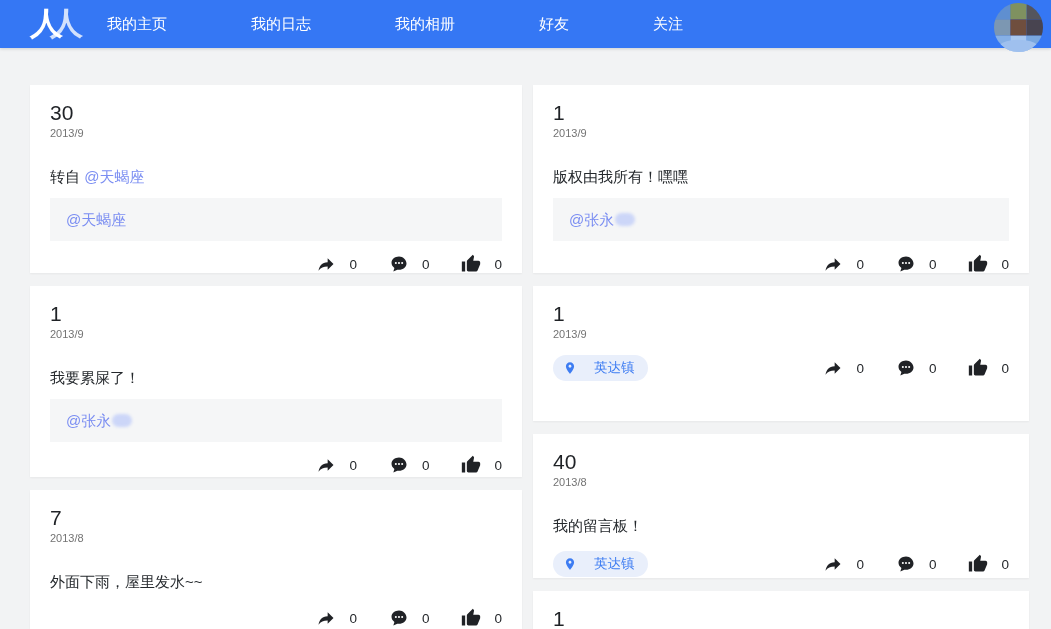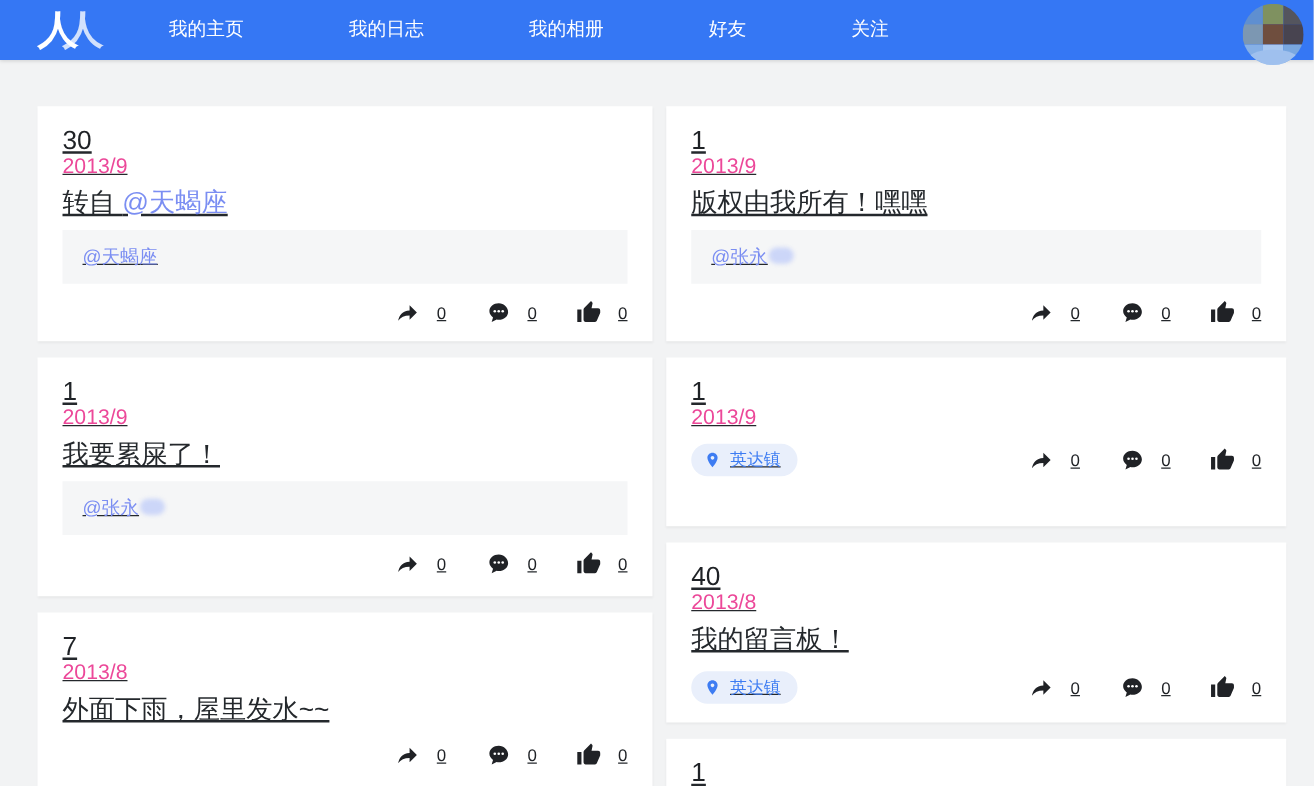--- a/index.html
+++ b/index.html
@@ -15,63 +15,63 @@
     position:absolute; top:0; left:0; width:1051px; height:48px;
     background:#3577f4; display:flex; align-items:center;
     box-shadow:0 1px 3px rgba(0,0,0,.15); z-index:5;
   }
   .logo { margin-left:30px; display:flex; cursor:pointer; }
   .logo span {
     color:#fff; font-size:33px; font-weight:700; line-height:48px;
     transform:scaleY(.95);
   }
   .logo .logo-b { margin-left:-13px; opacity:.78; }
-  .nav-items { display:flex; align-items:center; gap:84px; margin-left:52px; }
+  .nav-items { display:flex; align-items:center; gap:84px; margin-left:24px; }
   .nav-item {
     color:#fff; font-size:15px; line-height:48px; cursor:pointer; white-space:nowrap;
   }
   .avatar {
     position:absolute; top:3px; right:8px; width:49px; height:49px;
     border-radius:50%; overflow:hidden; cursor:pointer; z-index:6;
   }
   
   .feed {
     position:absolute; top:85px; left:30px;
     display:flex; gap:11px;
   }
   .col { display:flex; flex-direction:column; gap:13px; }
   .col-left  { width:492px; }
   .col-right { width:496px; }
   .card {
     background:#fff; width:100%; padding:16px 20px 30px 20px;
-    box-shadow:0 1px 2px rgba(0,0,0,.05); overflow:hidden;text-decoration:underline;
+    box-shadow:0 1px 2px rgba(0,0,0,.05); overflow:hidden;
   }
   .h188 { height:188px; } .h191 { height:191px; } .h139 { height:139px; }
   .h135 { height:135px; } .h144 { height:144px; } .h38  { height:38px; }
   .day { font-size:21px; line-height:24px; color:#1f2226; }
-  .date { font-size:17px; line-height:16px; color:#ec4899; }
-  .content { font-size:21px; line-height:19px; margin-top:12px; color:#24282c; }
+  .date { font-size:11px; line-height:16px; color:#737373; }
+  .content { font-size:15px; line-height:19px; margin-top:26px; color:#24282c; }
   .mention { color:#7b8ef2; text-decoration:none; cursor:pointer; }
   .quote {
     margin-top:12px; background:#f5f6f7; padding:13px 16px;
     font-size:15px; line-height:17px;
   }
   .censor {
     display:inline-block; width:20px; height:13px; margin-left:1px;
     background:#ccd6f8; border-radius:7px; filter:blur(1.5px);
     vertical-align:-1px;
   }
   .card-foot { display:flex; justify-content:flex-end; align-items:center; margin-top:13px; }
   .card-foot.split { justify-content:space-between; }
   .actions { display:flex; align-items:center; gap:32px; }
   .action { display:flex; align-items:center; gap:13px; background:none; border:none; cursor:pointer; padding:0; }
   .action svg { width:20px; height:20px; fill:#202226; display:block; }
   .count { font-size:13.5px; color:#1f2226; }
   .loc-chip {
-    display:inline-flex; align-items:center; gap:7px;
+    display:inline-flex; align-items:center; gap:17px;
     background:#e9effb; border-radius:13px; padding:4px 13px 4px 10px;
     cursor:pointer;
   }
   .loc-chip svg { width:14px; height:14px; fill:#3d7cf2; display:block; }
   .loc-chip .loc-label { font-size:13.5px; color:#3d7cf2; }
 </style>
 </head>
 <body>
 
 <div class="navbar">

